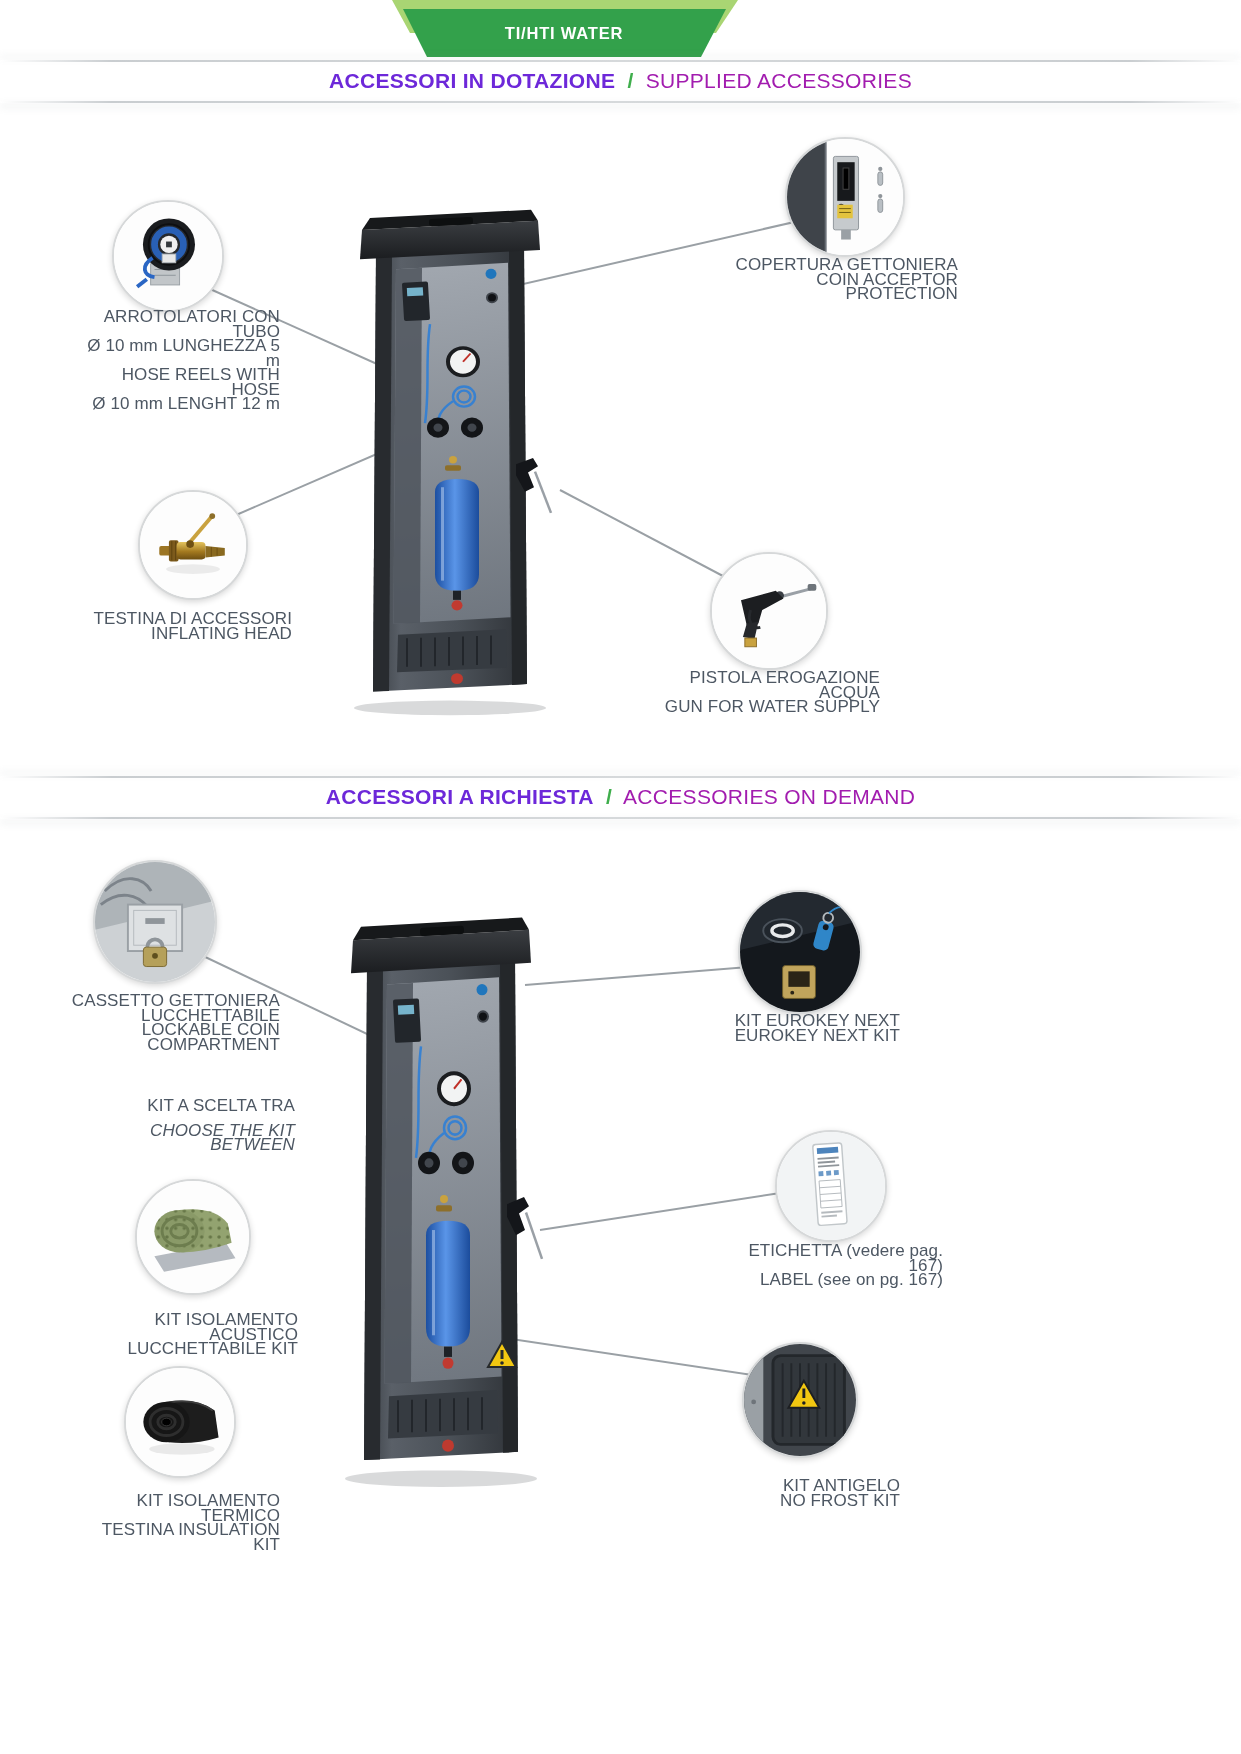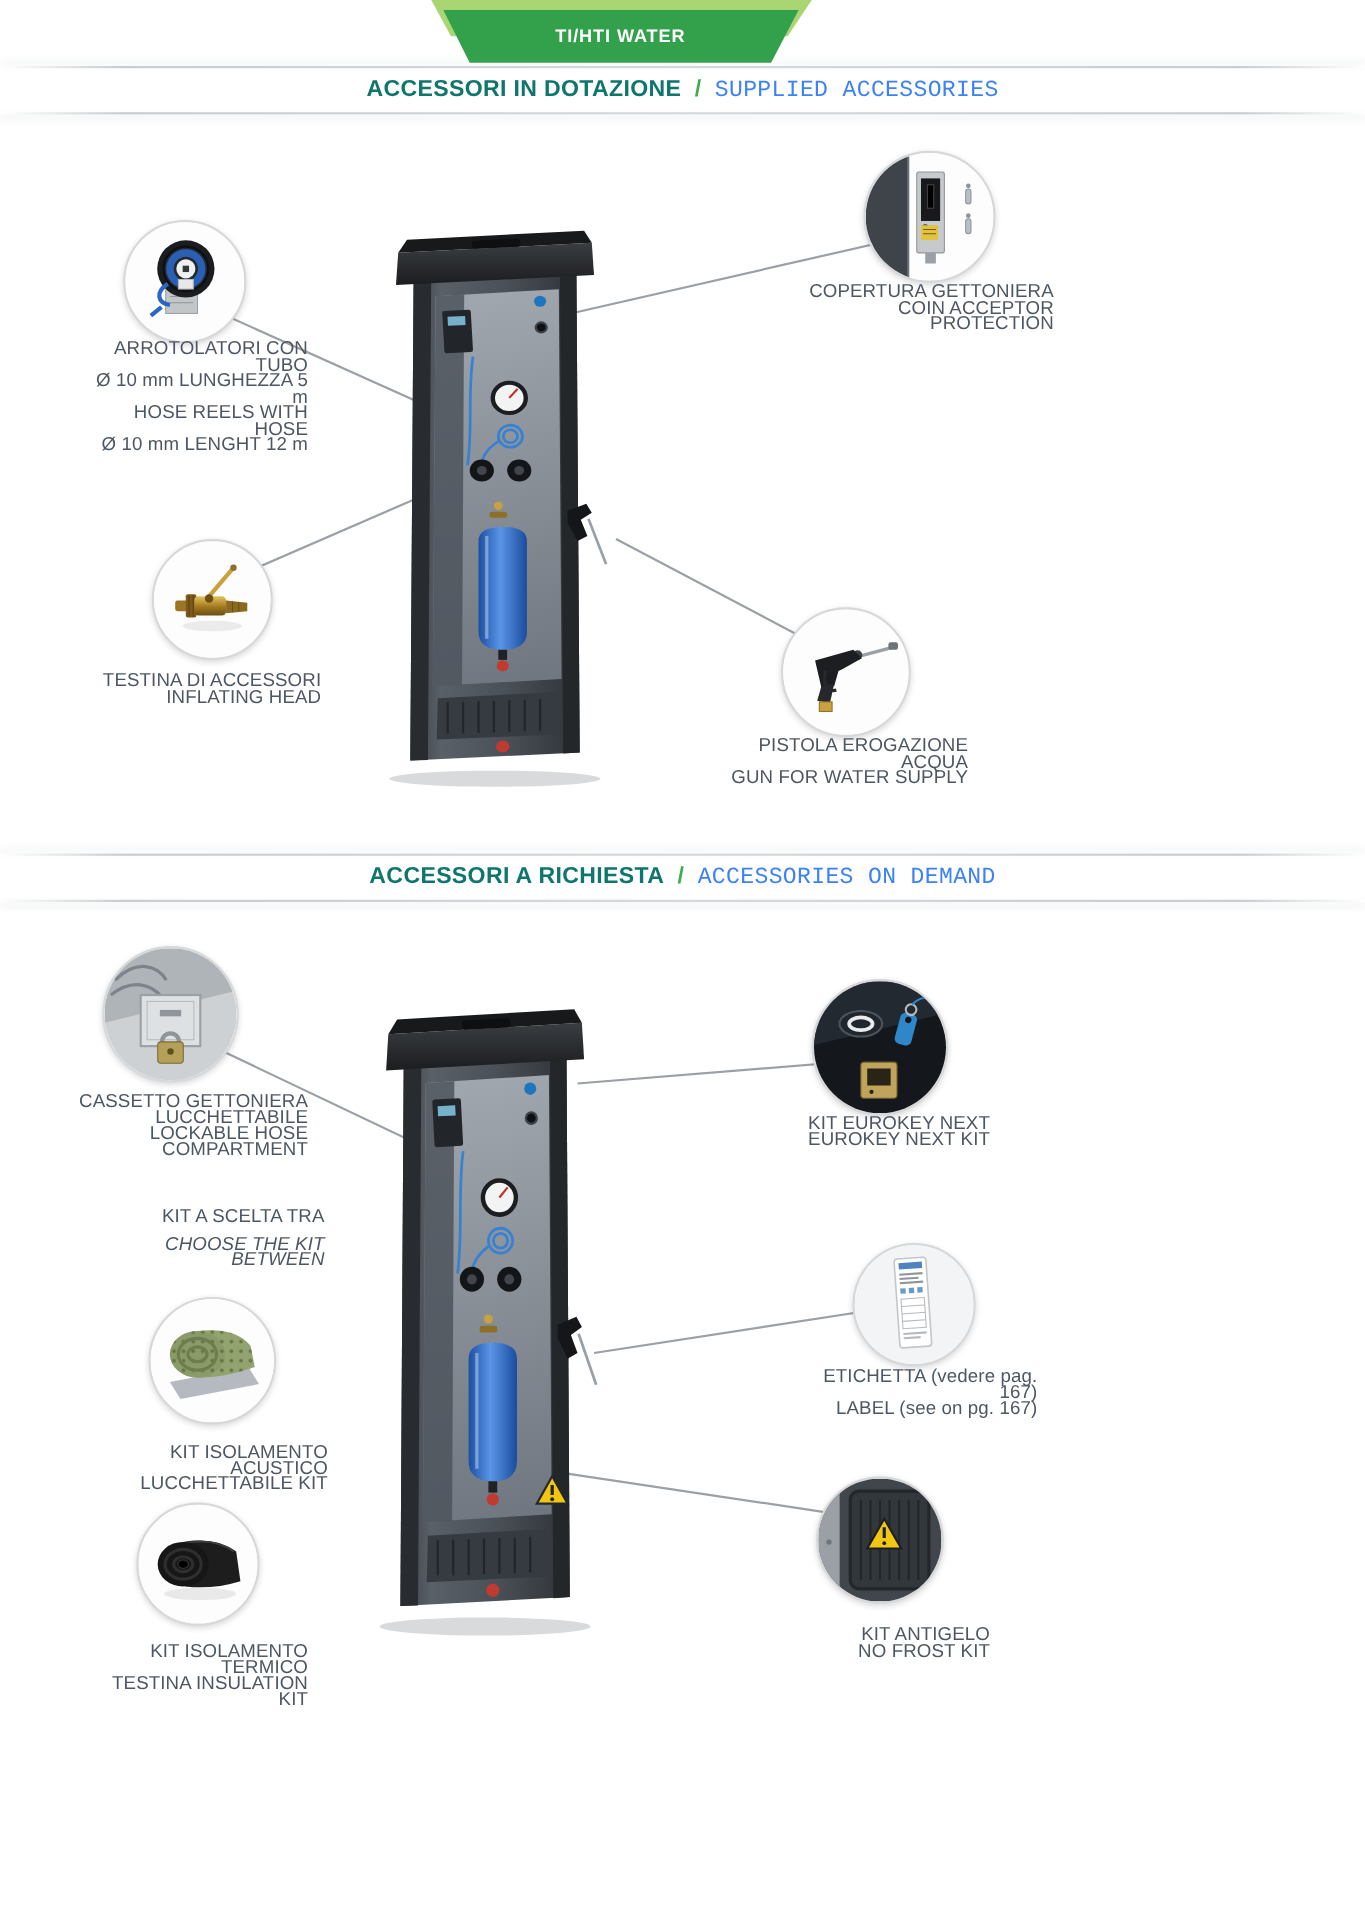--- a/index.html
+++ b/index.html
@@ -11,23 +11,23 @@
   
   .banner-title { position:absolute; left:427px; top:24px; width:274px; text-align:center;
     color:#fff; font-weight:700; font-size:16.5px; letter-spacing:0.8px; }
 
   
   .section-header { position:absolute; left:0; width:1241px; }
   .hrule { height:2px; background:linear-gradient(90deg, rgba(201,205,208,0) 0%, #c9cdd0 9%, #d6d9db 50%, #c9cdd0 91%, rgba(201,205,208,0) 100%); }
   .hrule.top-shade { box-shadow:0 -4px 7px rgba(140,150,155,0.20); }
   .hrule.bottom-shade { box-shadow:0 4px 7px rgba(140,150,155,0.25); }
   .section-title { text-align:center; padding:7px 0 8px; font-size:21px; letter-spacing:0.3px; }
-  .section-title .it { color:#0f766e; font-weight:700;margin-top:31px; }
+  .section-title .it { color:#6d28d9; font-weight:700;margin-top:31px; }
   .section-title .sep { color:#3fae4c; font-weight:700; margin:0 6px; }
-  .section-title .en { color:#3b82f6; font-weight:400;font-family:Liberation Mono, monospace; }
+  .section-title .en { color:#a21caf; font-weight:400; }
 
   
   .callout { position:absolute; border-radius:50%; overflow:hidden; background:#fff;
     border:2px solid #d6d8d9; box-shadow:0 2px 6px rgba(0,0,0,0.16); }
   .callout svg { display:block; width:100%; height:100%; }
 
   
   .label { position:absolute; text-align:right; font-size:17px; line-height:14.5px;
     color:#4d5763; letter-spacing:0.1px; }
   .label .ln { display:block; }
@@ -270,21 +270,21 @@
       <rect x="34" y="44" width="56" height="48" fill="#dee1e3" stroke="#9aa0a5" stroke-width="2"></rect>
       <rect x="40" y="50" width="44" height="36" fill="none" stroke="#b5babe"></rect>
       <rect x="52" y="58" width="20" height="6" fill="#8f959a"></rect>
       <path d="M54 88 a8 8 0 0 1 16 0" fill="none" stroke="#8f959a" stroke-width="4"></path>
       <rect x="50" y="88" width="24" height="20" rx="3" fill="#b5a05a" stroke="#7c6a32"></rect>
       <circle cx="62" cy="97" r="3" fill="#5e4f1e"></circle>
     </svg>
   </div>
   <div class="label" style="left:30px;top:994px;width:250px">
     <span class="ln">CASSETTO GETTONIERA LUCCHETTABILE</span>
-    <span class="ln">LOCKABLE HOSE COMPARTMENT</span>
+    <span class="ln">LOCKABLE COIN COMPARTMENT</span>
   </div>
 
   <div class="label" style="left:85px;top:1099px;width:210px">
     <span class="ln">KIT A SCELTA TRA</span>
     <span class="ln gap">CHOOSE THE KIT BETWEEN</span>
   </div>
 
   <div class="callout" style="left:135px;top:1179px;width:116px;height:116px">
     <svg viewBox="0 0 116 116">
       <rect width="116" height="116" fill="#fdfdfd"></rect>

